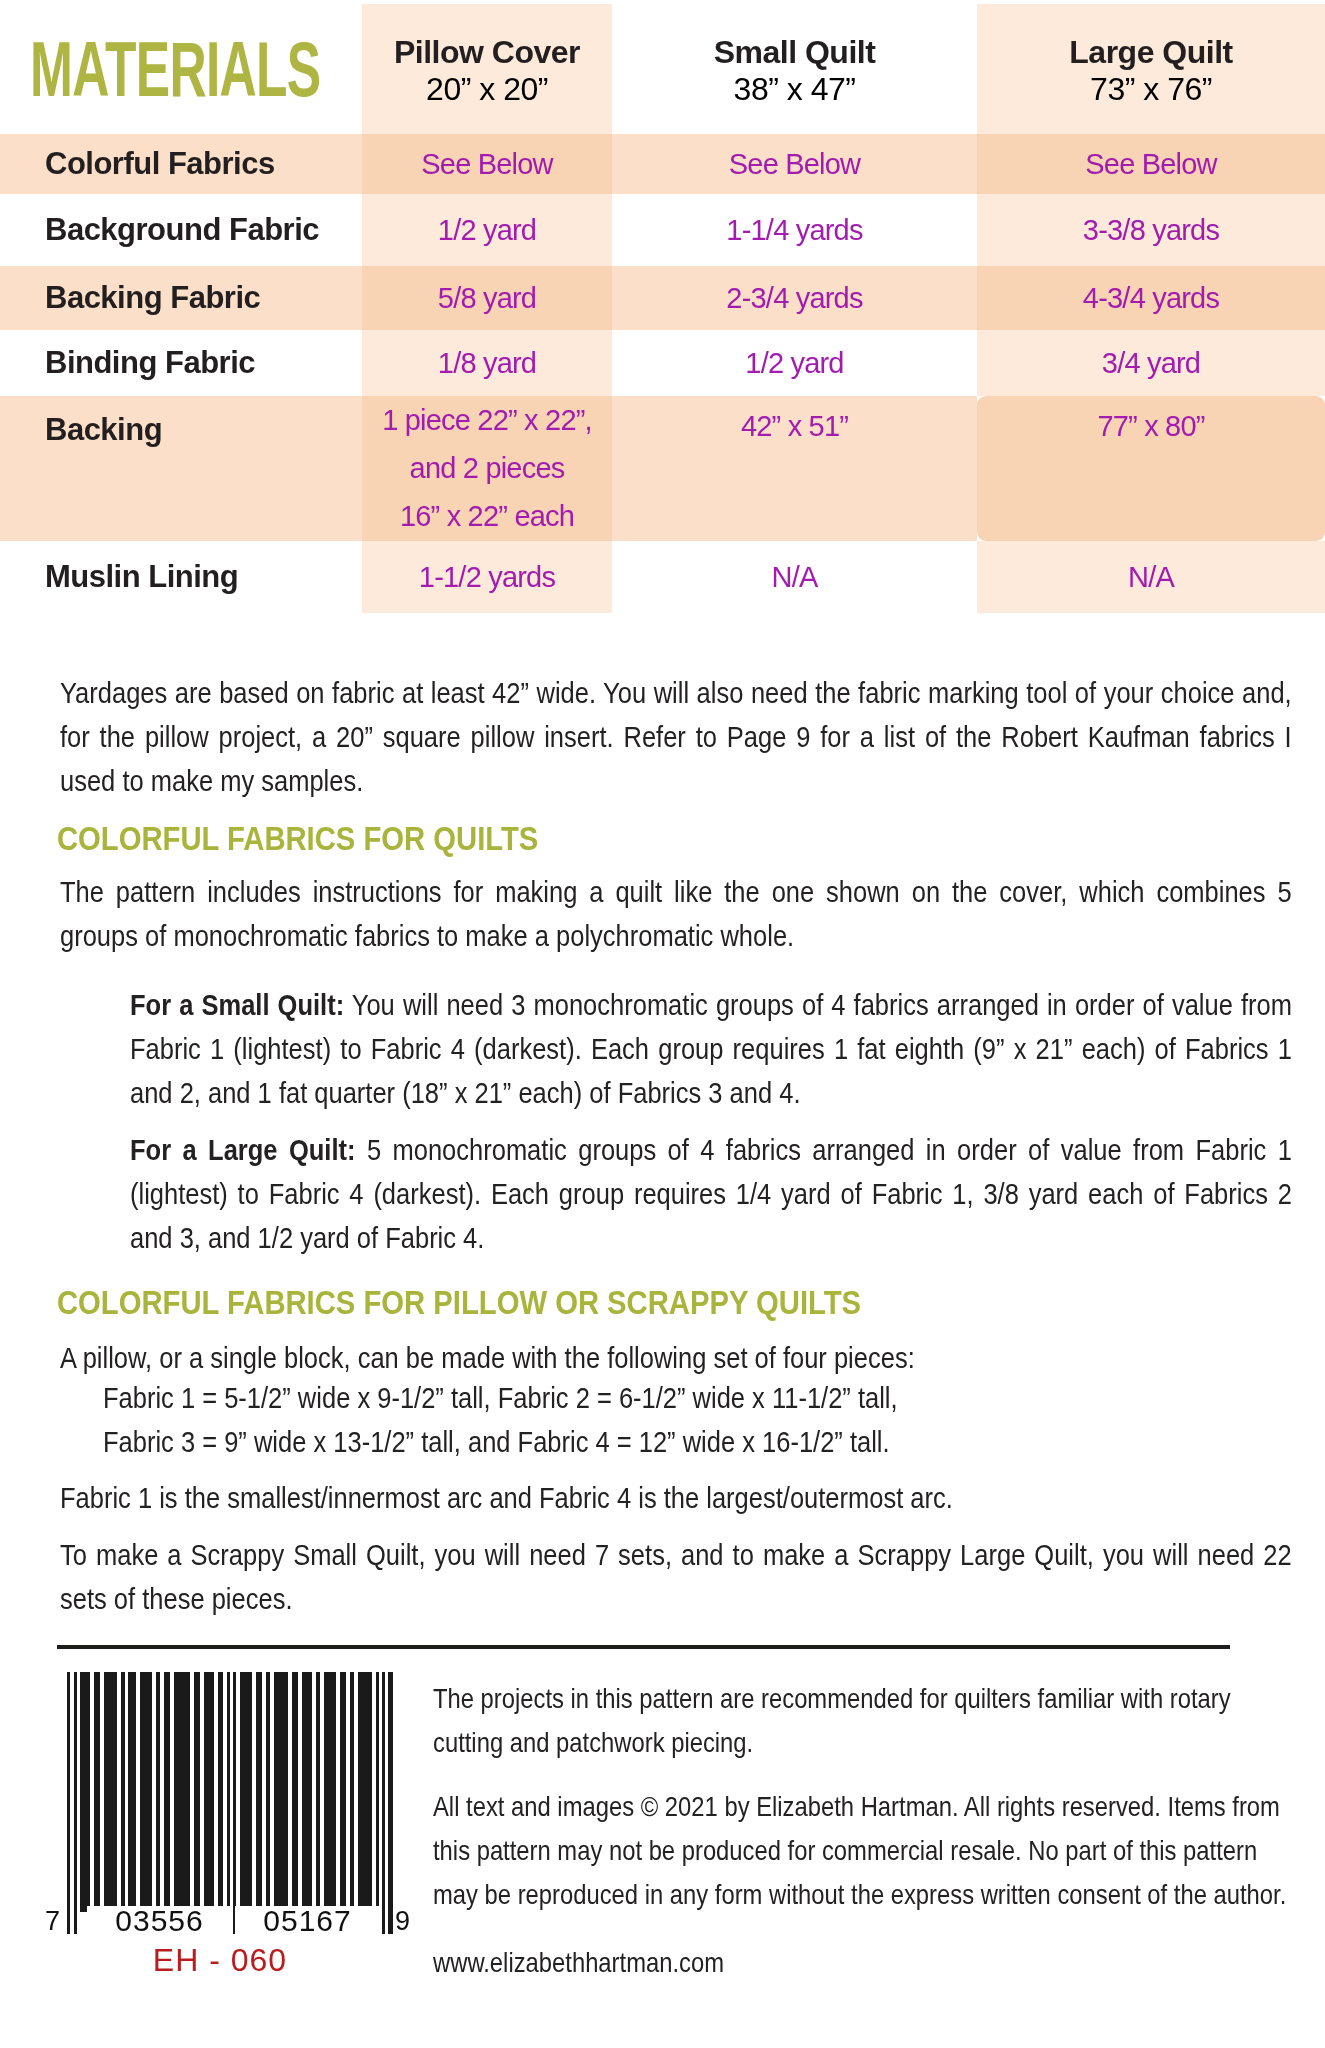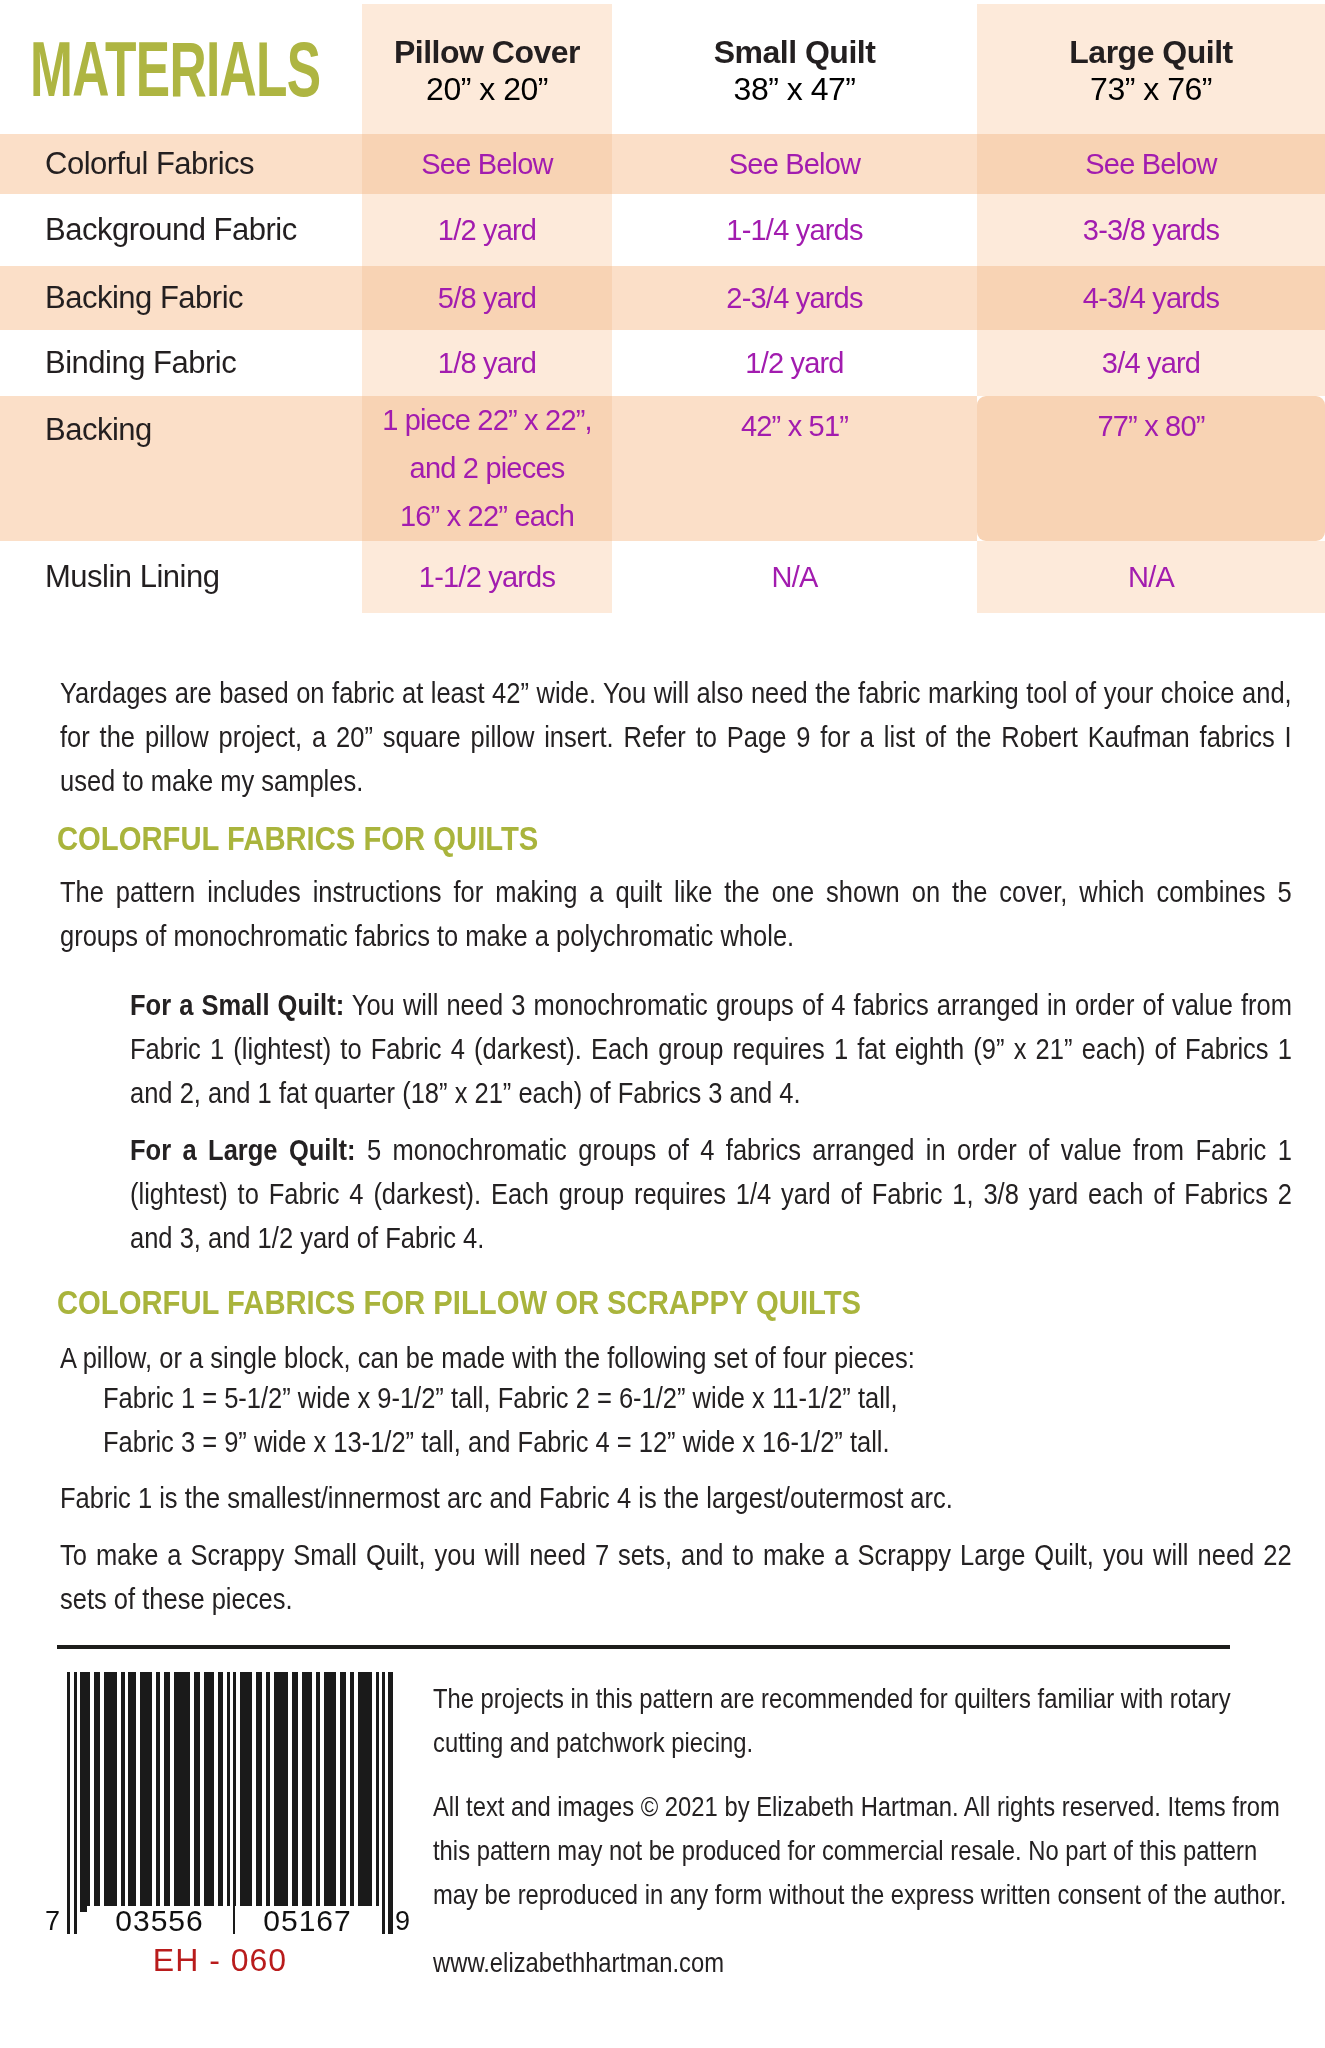--- a/index.html
+++ b/index.html
@@ -17,21 +17,21 @@
     display:grid;
     grid-template-columns:362px 250px 365px 348px;
     grid-template-rows:130px 60px 72px 64px 66px 145px 72px;
   }
   .cell{display:flex;align-items:center;justify-content:center;text-align:center;}
   .cell.white{background:#ffffff;}
   .cell.col-tint{background:#fdeada;}
   .cell.row-tint{background:#fbdfc8;}
   .cell.both-tint{background:#f8d3b4;}
   .label-cell{justify-content:flex-start;padding-left:45px;text-align:left;}
-  .label-cell .lbl{font-weight:normal;font-size:31px;letter-spacing:-0.5px;color:#231f20;text-align:right;}
+  .label-cell .lbl{font-weight:bold;font-size:31px;letter-spacing:-0.5px;color:#231f20;text-align:right;}
   .value-cell{font-size:29px;letter-spacing:-0.8px;white-space:pre-line;line-height:48px;color:#a21caf;}
   .header-cell{flex-direction:column;justify-content:center;padding-top:4px;}
   .hdr-title{font-weight:bold;font-size:32px;letter-spacing:-0.5px;color:#231f20;}
   .hdr-size{font-size:32px;letter-spacing:-0.5px;color:#000000;}
   .materials-cell{justify-content:flex-start;align-items:center;padding-left:30px;}
   .materials-title{
     font-size:78px;font-weight:bold;color:#aeb542;
     letter-spacing:-1px;transform:scaleX(0.66);transform-origin:left center;white-space:nowrap;
   }
   

